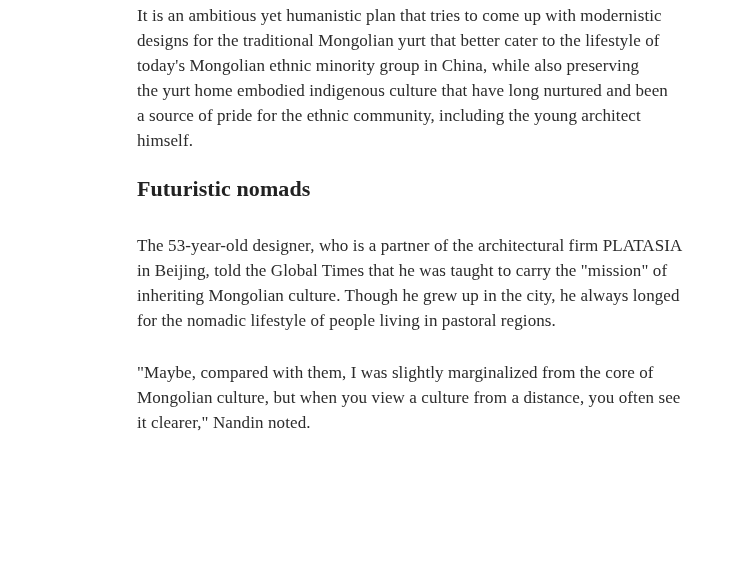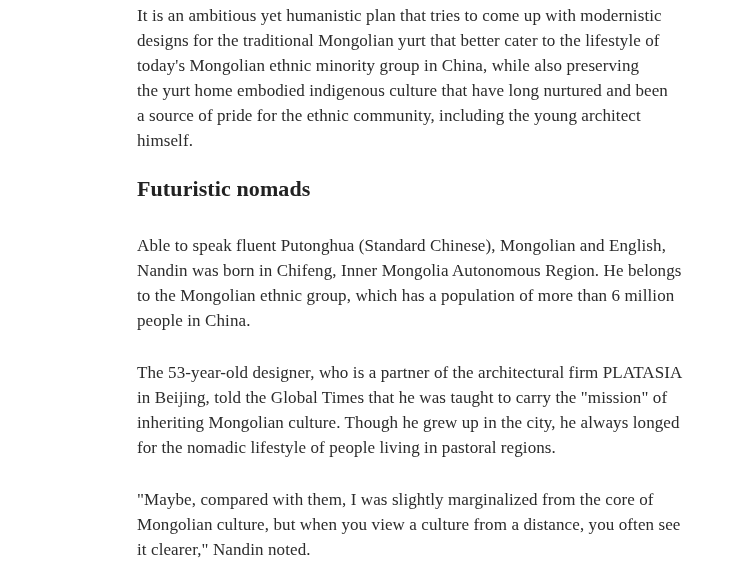--- a/index.html
+++ b/index.html
@@ -45,24 +45,20 @@
 
 <main class="article-page">
   <article class="article-body" style="color: rgb(43, 43, 43);">
     <p>It is an ambitious yet humanistic plan that tries to come up with modernistic
 designs for the traditional Mongolian yurt that better cater to the lifestyle of
 today's Mongolian ethnic minority group in China, while also preserving
 the yurt home embodied indigenous culture that have long nurtured and been
 a source of pride for the ethnic community, including the young architect
 himself.</p>
     <h2 style="color: rgb(34, 34, 34);">Futuristic nomads</h2>
-    <p>Able to speak fluent Putonghua (Standard Chinese), Mongolian and English,
-Nandin was born in Chifeng, Inner Mongolia Autonomous Region. He belongs
-to the Mongolian ethnic group, which has a population of more than 6 million
-people in China.</p>
     <p>The 53-year-old designer, who is a partner of the architectural firm PLATASIA
 in Beijing, told the Global Times that he was taught to carry the "mission" of
 inheriting Mongolian culture. Though he grew up in the city, he always longed
 for the nomadic lifestyle of people living in pastoral regions.</p>
     <p>"Maybe, compared with them, I was slightly marginalized from the core of
 Mongolian culture, but when you view a culture from a distance, you often see
 it clearer," Nandin noted.</p>
   </article>
 </main>
 

